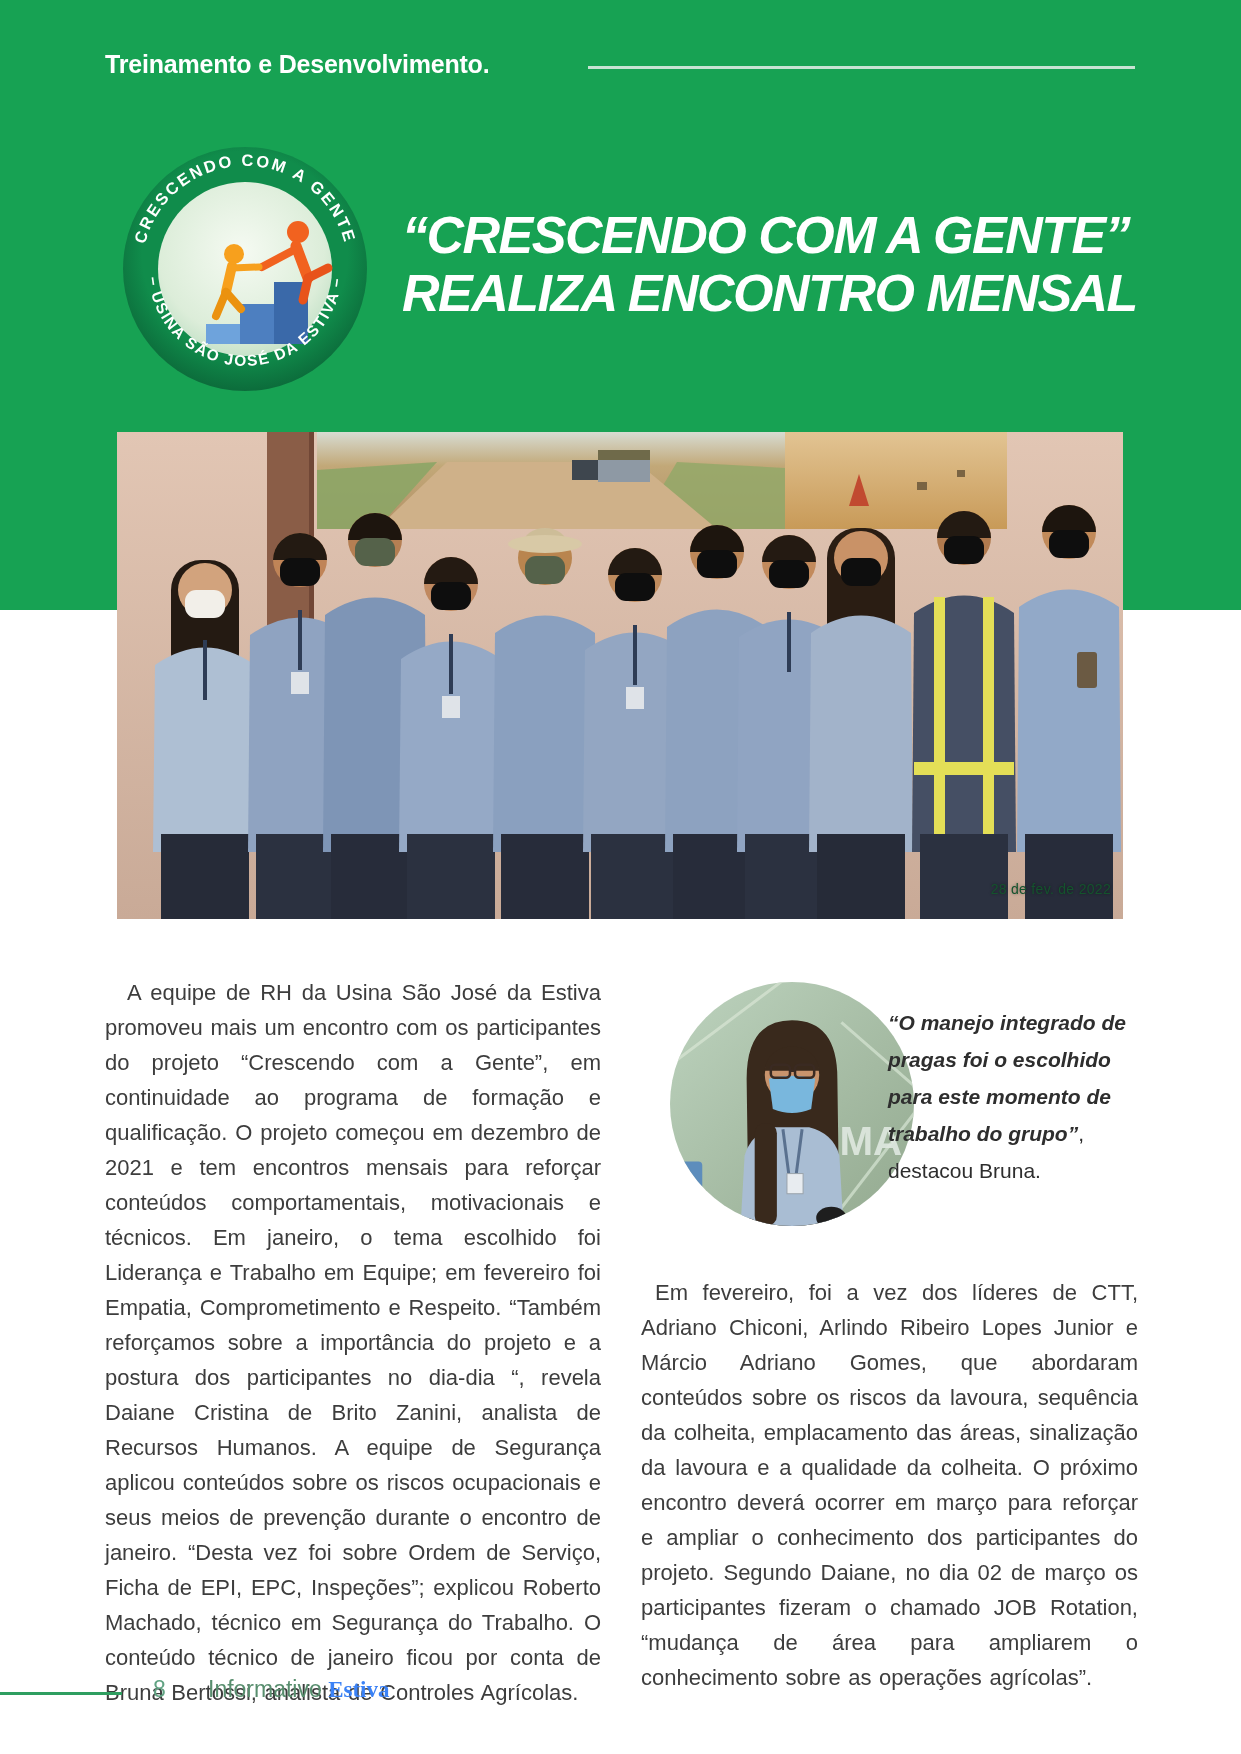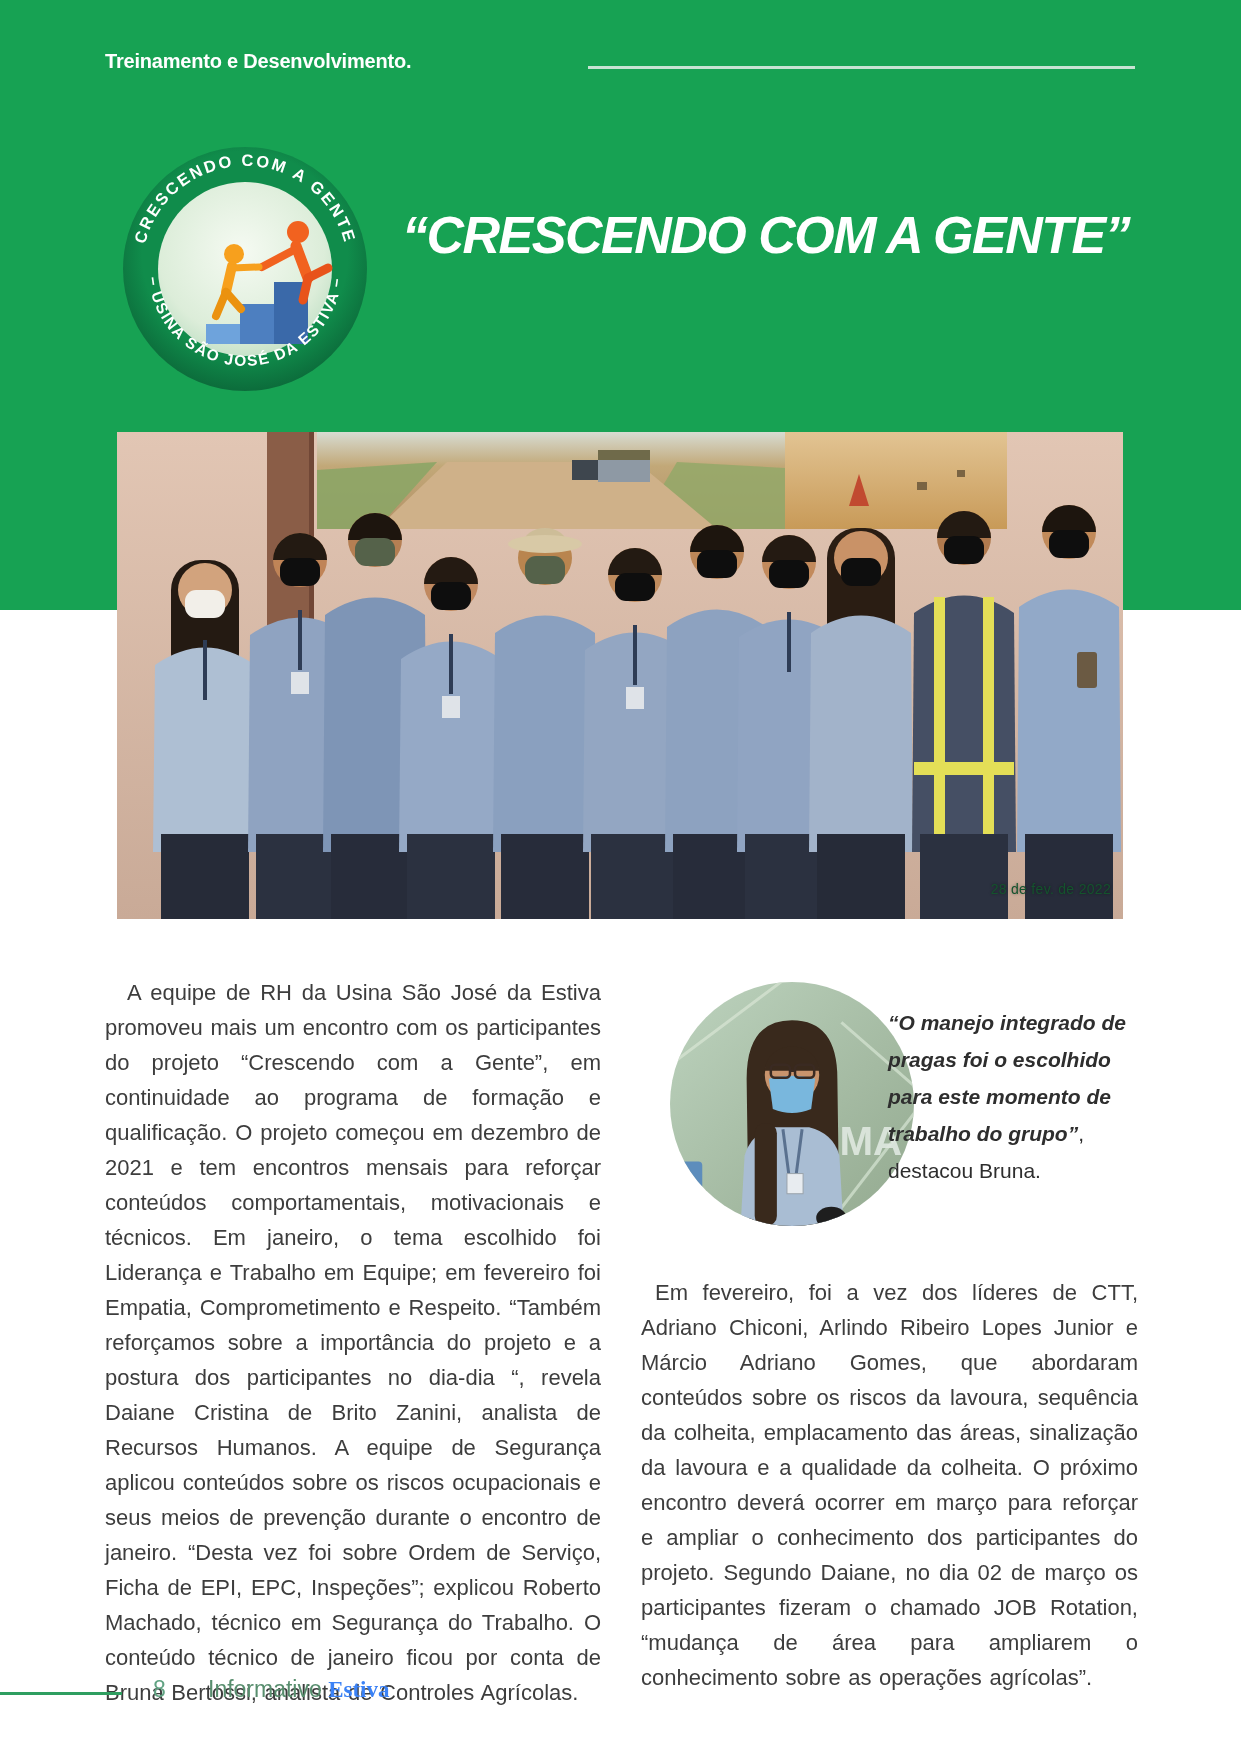--- a/index.html
+++ b/index.html
@@ -5,21 +5,21 @@
   html,body{margin:0;padding:0;background:#9a9a9a;}
   .page{
     position:relative;width:1241px;height:1754px;margin:0 auto;
     background:#ffffff;overflow:hidden;
     font-family:"Liberation Sans", sans-serif;
   }
   
   .green-block{position:absolute;left:0;top:0;width:1241px;height:610px;background:#17a253;}
   .section-title{
     position:absolute;left:105px;top:50px;color:#ffffff;
-    font-size:20px;font-weight:bold;letter-spacing:-0.2px;
+    font-size:25px;font-weight:bold;letter-spacing:-0.2px;
   }
   .header-line{position:absolute;left:588px;top:66px;width:547px;height:3px;background:rgba(244,244,244,0.8);}
   
   .logo{position:absolute;left:122px;top:146px;width:246px;height:246px;}
   .logo svg{display:block;width:100%;height:100%;}
   .arc-text{fill:#ffffff;font-family:"Liberation Sans",sans-serif;font-weight:bold;font-size:16.5px;letter-spacing:2.3px;}
   .arc-text-bottom{font-size:15.5px;letter-spacing:1.6px;}
   
   .main-title{
     position:absolute;left:402px;top:206px;width:750px;color:#ffffff;
@@ -102,20 +102,21 @@
         <textPath href="#arcTop" startOffset="50%" text-anchor="middle">CRESCENDO COM A GENTE</textPath>
       </text>
       <text class="arc-text arc-text-bottom">
         <textPath href="#arcBot" startOffset="50%" text-anchor="middle">– USINA SÃO JOSÉ DA ESTIVA –</textPath>
       </text>
     </svg>
   </div>
 
   <div class="main-title">
     <div>“CRESCENDO COM A GENTE”</div>
+    <div>REALIZA ENCONTRO MENSAL</div>
   </div>
 
   <div class="group-photo">
     <svg viewBox="0 0 1006 487" preserveAspectRatio="none">
       <defs>
         <linearGradient id="wallGrad" x1="0" y1="0" x2="0" y2="1">
           <stop offset="0%" stop-color="#e2c6b4"></stop>
             <stop offset="100%" stop-color="#c9aa97"></stop>
         </linearGradient>
         <linearGradient id="gradA" x1="0" y1="0" x2="0" y2="1">

